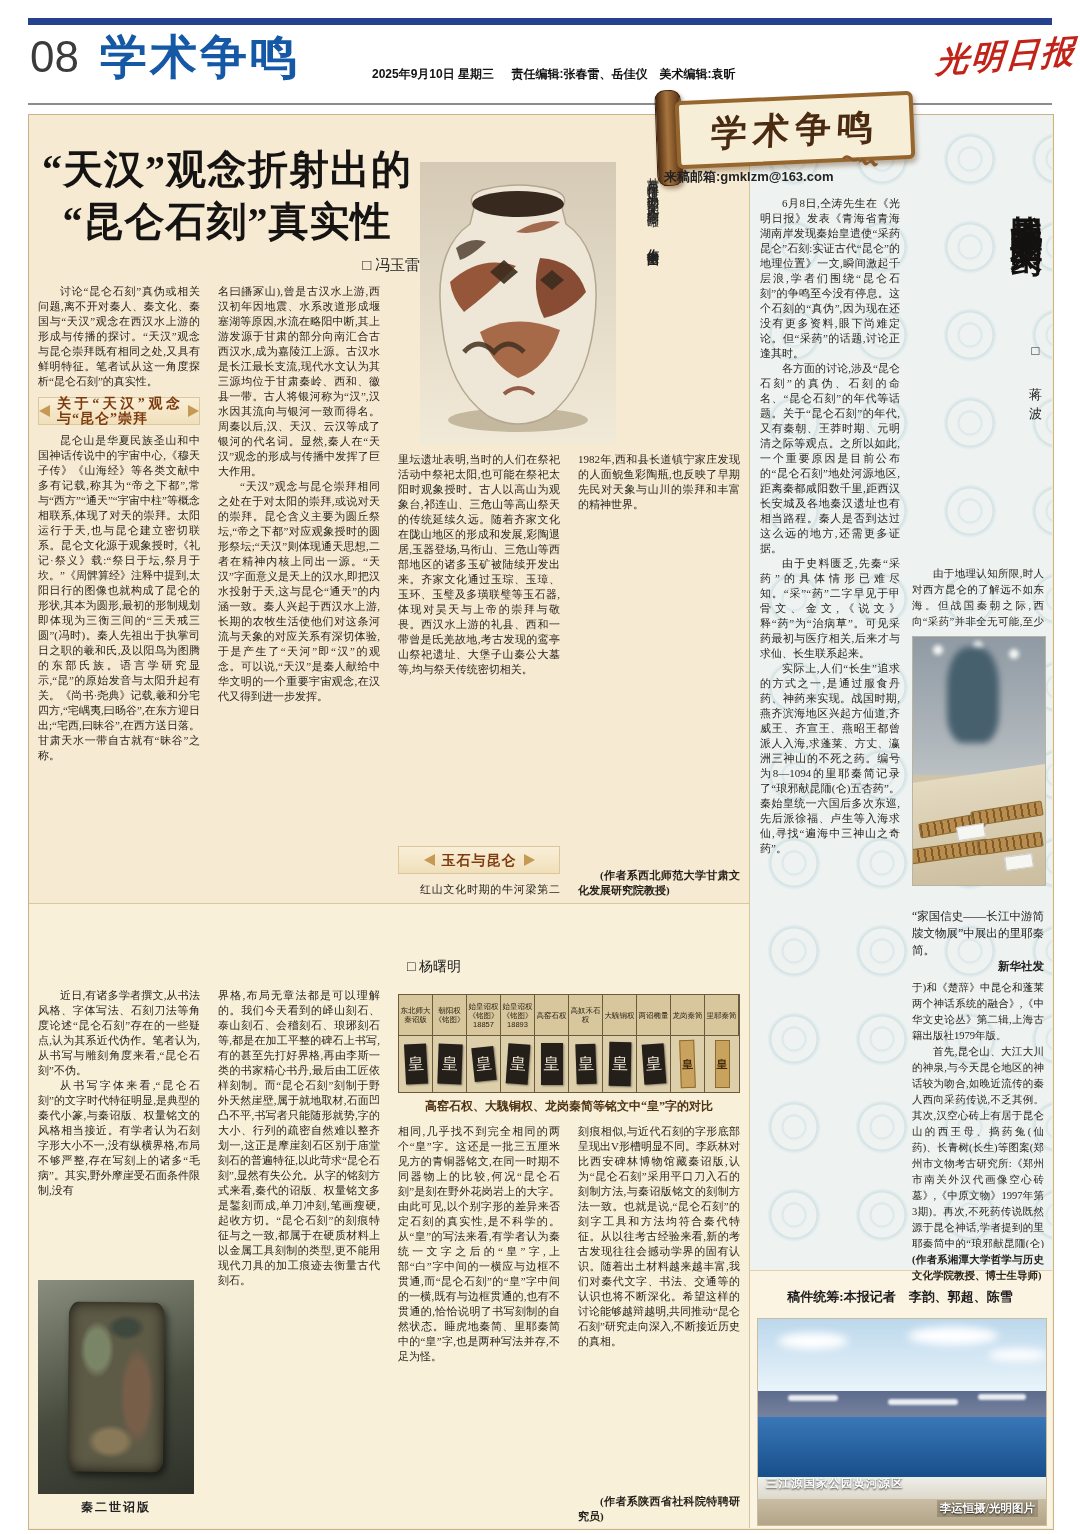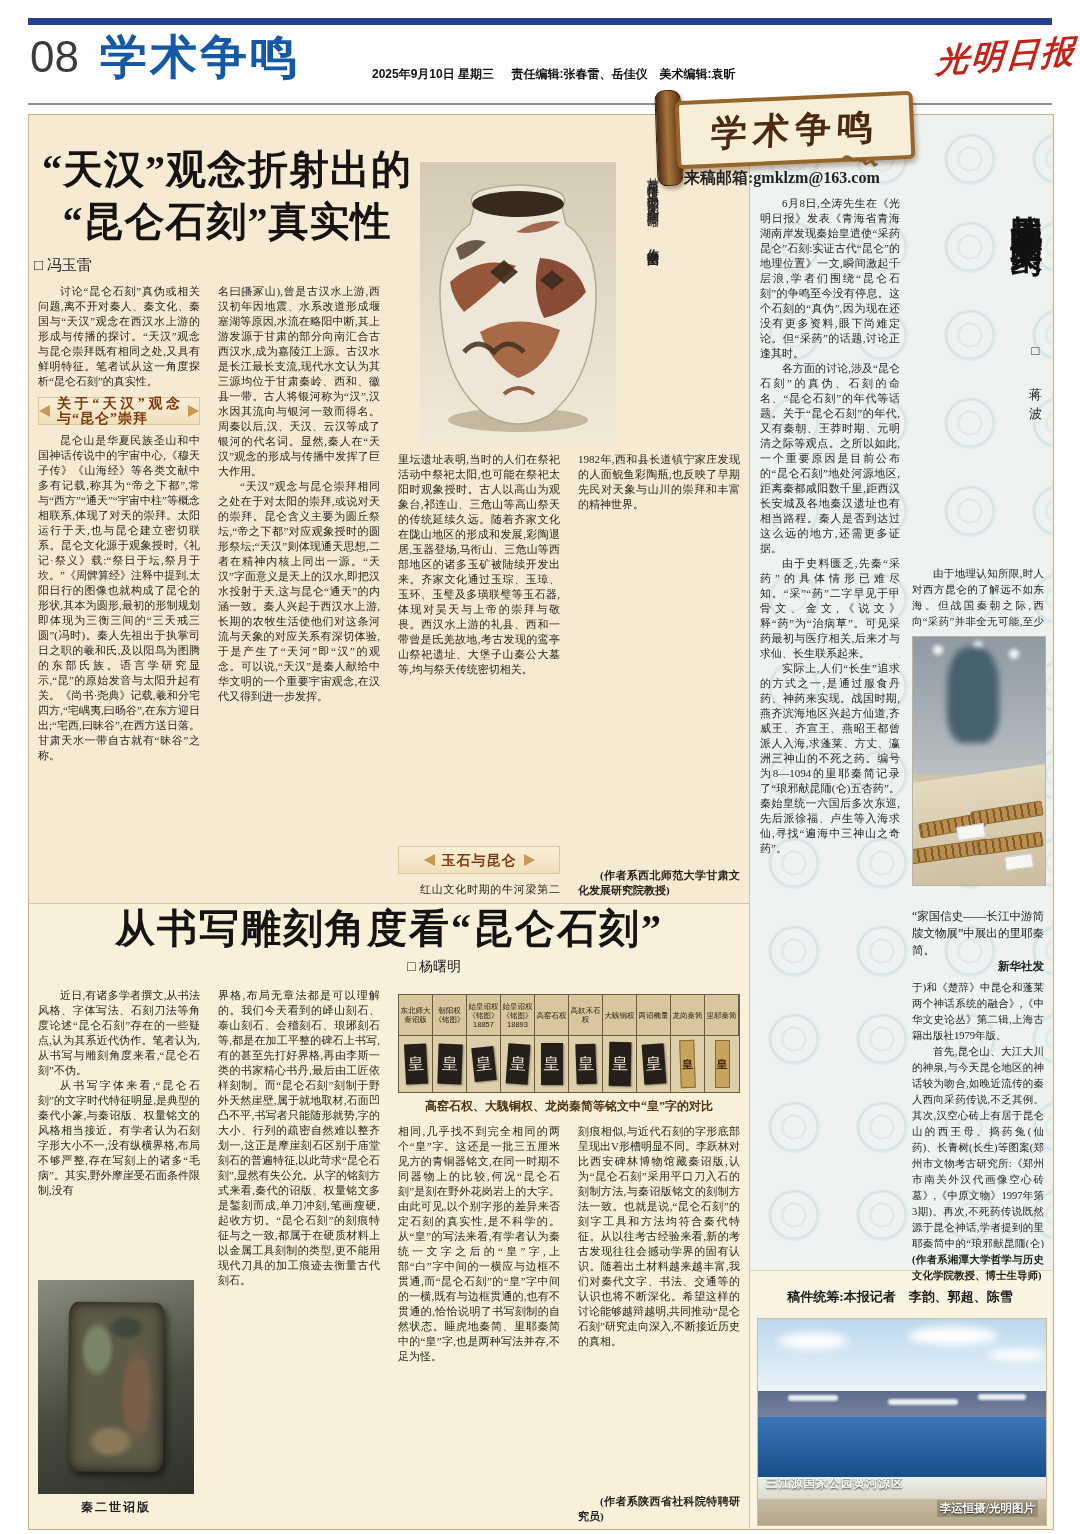--- a/index.html
+++ b/index.html
@@ -26,30 +26,30 @@
   .zoneBR{left:749px;top:1270px;width:302px;height:257px;background:#fcf4e2;border-left:1px solid #d5c49c;border-top:1px solid #e2d3ac;}
   .zoneA3{left:29px;top:903px;width:720px;height:624px;background:#f9f0da;border-top:1px solid #d9c79e;}
 
   
   .scrollroll{left:656px;top:90px;width:24px;height:94px;border-radius:10px;border:1px solid #3a2008;
       background:linear-gradient(90deg,#4a2a12,#a7743d 45%,#5a3315);transform:rotate(-2deg);box-shadow:2px 3px 4px rgba(60,30,0,.4);}
   .scrollbody{left:676px;top:96px;width:230px;height:60px;background:#f7eed8;border:4px solid #96662f;border-radius:6px;
       transform:rotate(-2.5deg);box-shadow:2px 4px 5px rgba(80,40,0,.35);display:flex;align-items:center;justify-content:center;}
   .scrolltext{font-size:36px;font-weight:bold;color:#4a2a10;letter-spacing:6px;transform:skewX(-5deg);}
   .flourish{left:842px;top:148px;width:70px;height:22px;color:#8a5a2b;font-size:18px;font-weight:bold;transform:rotate(8deg);}
-  .bannermail{left:664px;top:168px;width:230px;font-family:Liberation Serif, serif;
-      font-size:16px;font-weight:bold;color:#222;margin-left:20px;}
+  .bannermail{left:664px;top:168px;width:230px;font-family:Liberation Sans, sans-serif;
+      font-size:13px;font-weight:bold;color:#222;}
 
   
   .jtext{font-size:11px;line-height:15px;text-align:justify;color:#241f19;overflow:hidden;}
   .jtext p{margin:0;text-indent:2em;}
   .jtext p.noind{text-indent:0;}
   .attr{font-weight:bold;}
   .h1line{width:386px;text-align:center;font-size:40px;line-height:48px;font-weight:bold;color:#151413;letter-spacing:1px;}
-  .byline{width:386px;text-align:left;font-size:15px;color:#222;}
+  .byline{width:386px;text-align:right;font-size:15px;color:#222;}
 
   .shbox{display:flex;align-items:center;justify-content:center;gap:7px;height:26px;margin:8px 0;
          background:linear-gradient(#f9efd8,#f0dfba);border:1px solid #dcc family;border:1px solid #dcc79b;}
   .shtext{font-weight:bold;color:#7d3a0e;font-size:14px;letter-spacing:1px;}
   .orn{width:0;height:0;border-top:6px solid transparent;border-bottom:6px solid transparent;}
   .orn.l{border-right:11px solid #c59a55;}
   .orn.r{border-left:11px solid #c59a55;}
 
   
   .jarblock{left:420px;top:162px;width:242px;height:282px;}
@@ -245,21 +245,20 @@
       <div class="credit2">新华社发</div>
     </div>
     <div class="jtext a2small" style="height:268px;margin-top:6px;">
       <p class="noind">于)和《楚辞》中昆仑和蓬莱两个神话系统的融合》,《中华文史论丛》第二辑,上海古籍出版社1979年版。</p>
       <p>首先,昆仑山、大江大川的神泉,与今天昆仑地区的神话较为吻合,如晚近流传的秦人西向采药传说,不乏其例。其次,汉空心砖上有居于昆仑山的西王母、捣药兔(仙药)、长青树(长生)等图案(郑州市文物考古研究所:《郑州市南关外汉代画像空心砖墓》,《中原文物》1997年第3期)。再次,不死药传说既然源于昆仑神话,学者提到的里耶秦简中的“琅邪献昆陑(仑)五杏药”,或许是因为当时人们发现西向“采药”山重水阻,极其不易,所以再构了一个东“昆仑”。从此以后,向东寻药者络绎不绝,采药故事形于昆仑而盛于东方。</p>
 
     </div>
     <div class="jtext a2small attr" style="height:36px;margin-top:4px;">(作者系湘潭大学哲学与历史文化学院教授、博士生导师)</div>
   </div>
 
-  <div class="abs h3line" style="left:29px;top:906px;">从书写雕刻角度看“昆仑石刻”</div>
   <div class="abs byline3" style="left:29px;top:958px;">□ 杨曙明</div>
 
   <div class="abs" style="left:38px;top:988px;width:162px;">
     <div class="jtext" style="height:286px;">
       <p>近日,有诸多学者撰文,从书法风格、字体写法、石刻刀法等角度论述“昆仑石刻”存在的一些疑点,认为其系近代伪作。笔者认为,从书写与雕刻角度来看,“昆仑石刻”不伪。</p>
       <p>从书写字体来看,“昆仑石刻”的文字时代特征明显,是典型的秦代小篆,与秦诏版、权量铭文的风格相当接近。有学者认为石刻字形大小不一,没有纵横界格,布局不够严整,存在写刻上的诸多“毛病”。其实,野外摩崖受石面条件限制,没有</p>
     </div>
     <div class="tabwrap">
       <div class="tablet"></div>
     </div>

